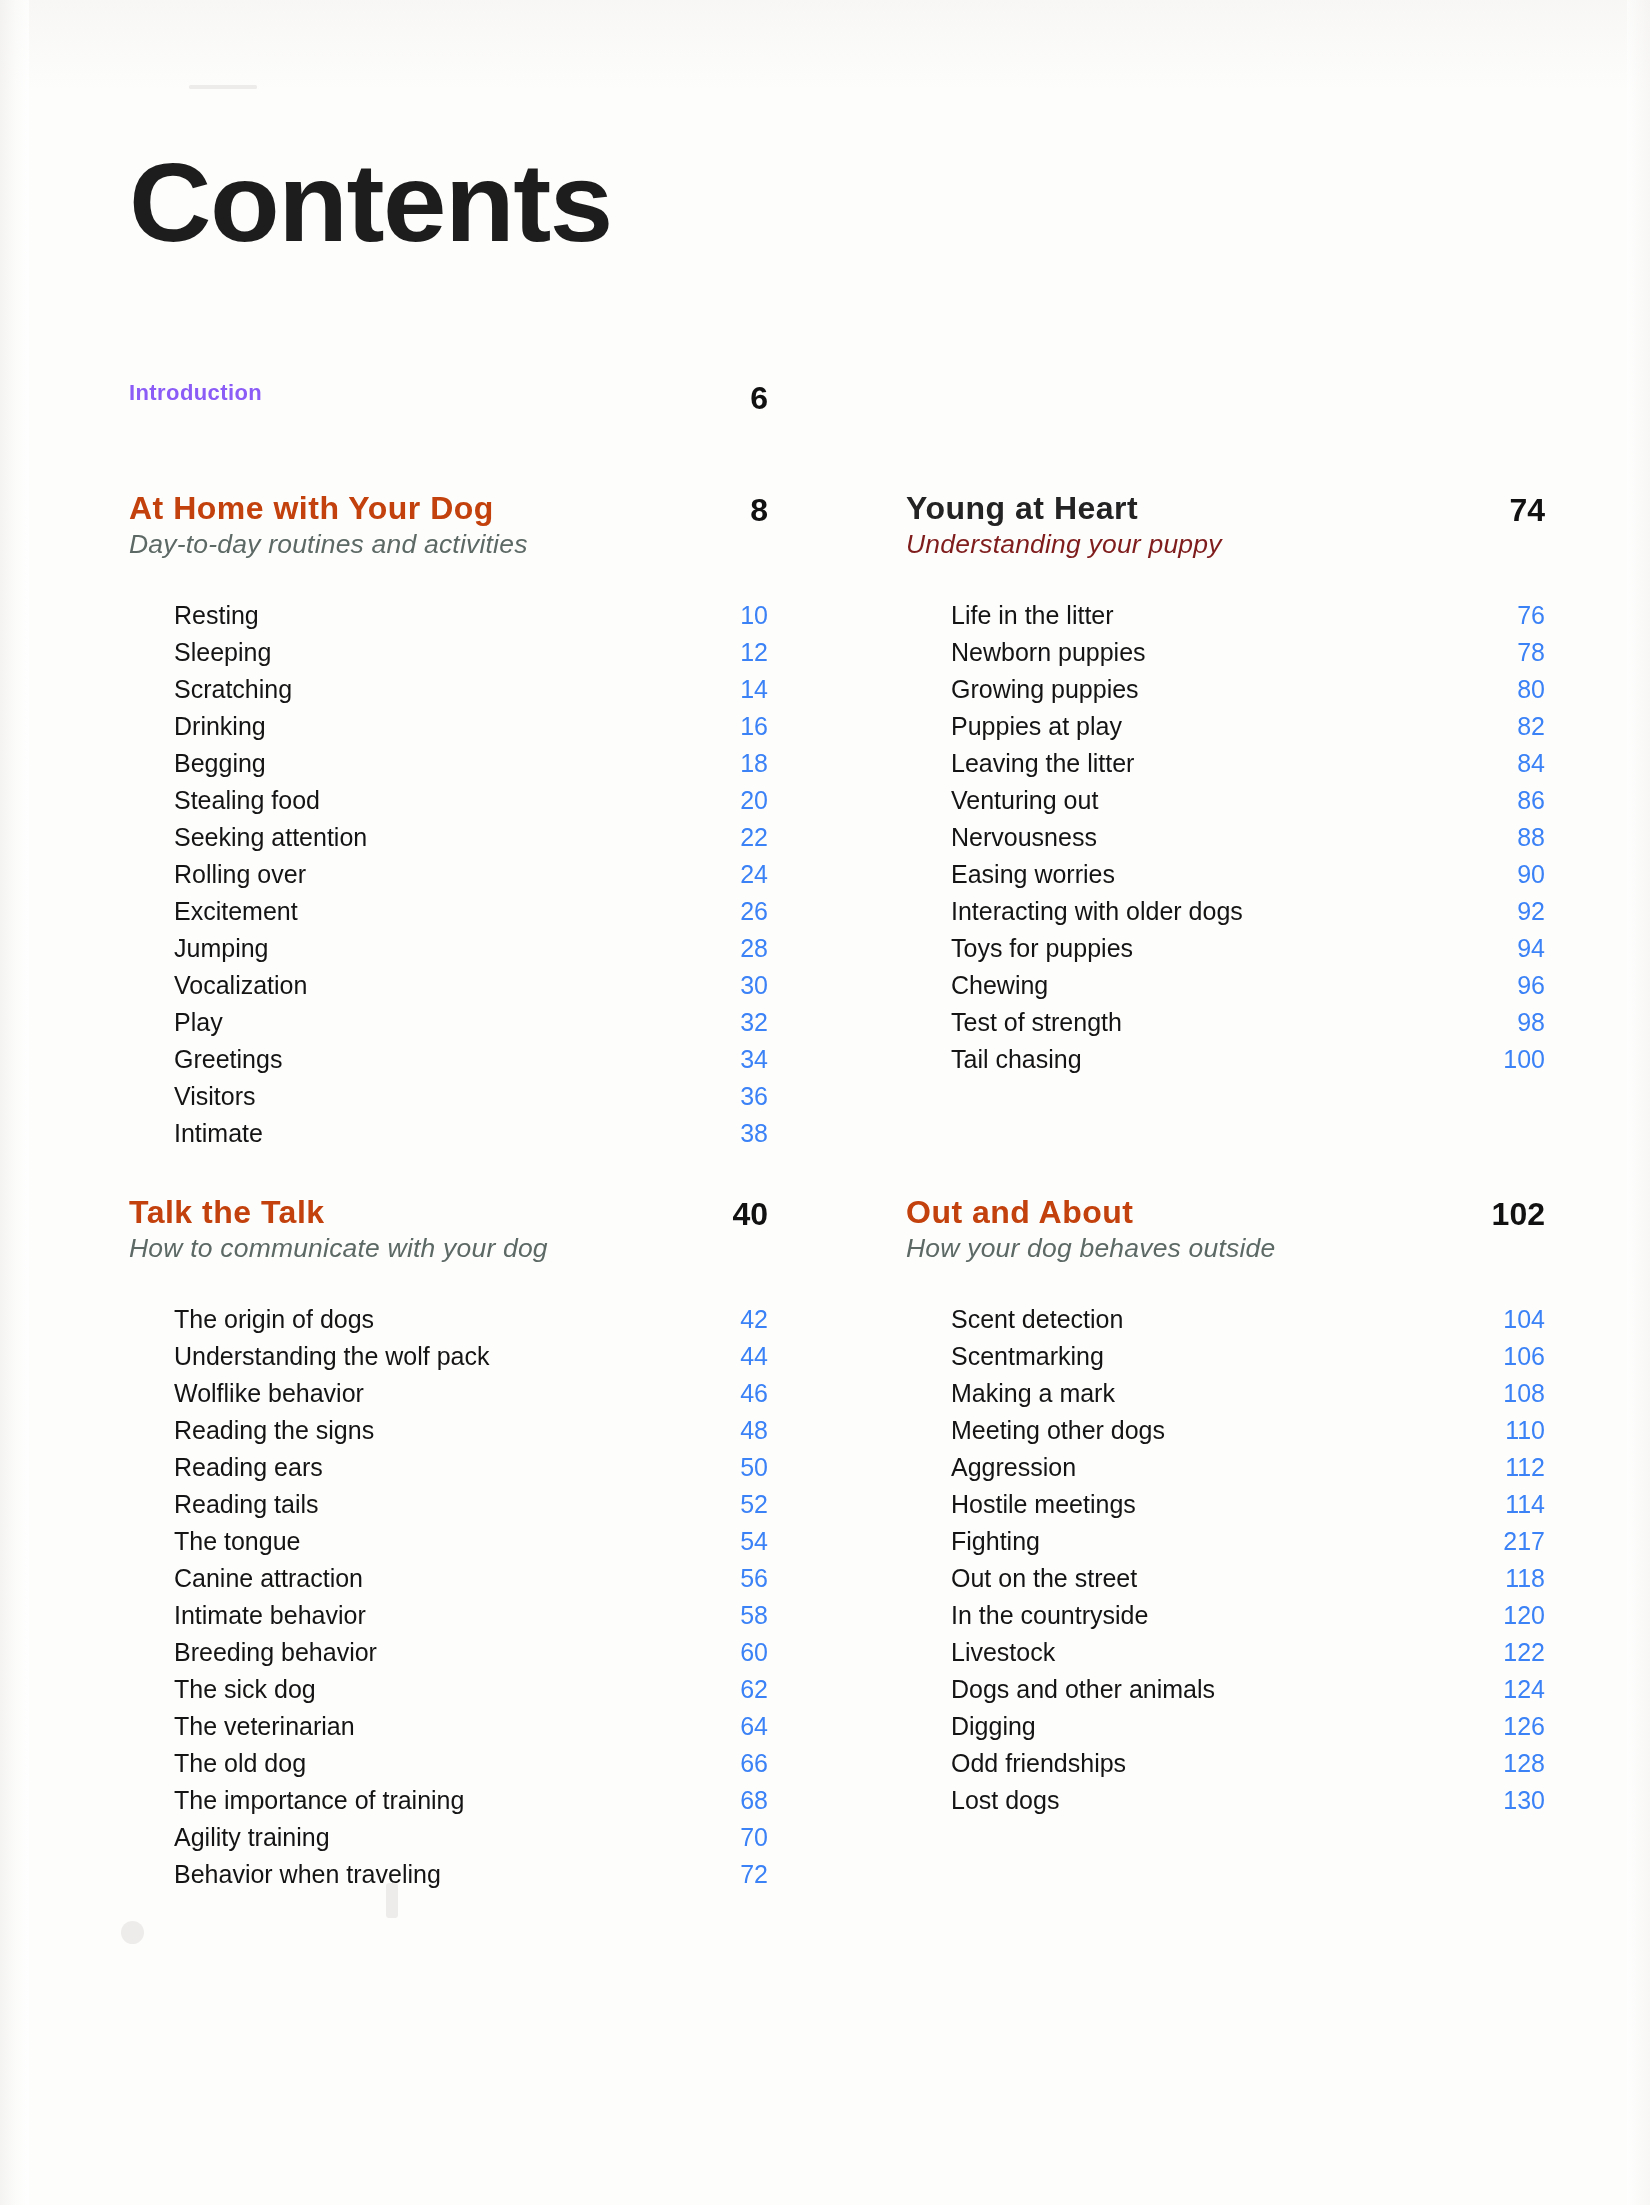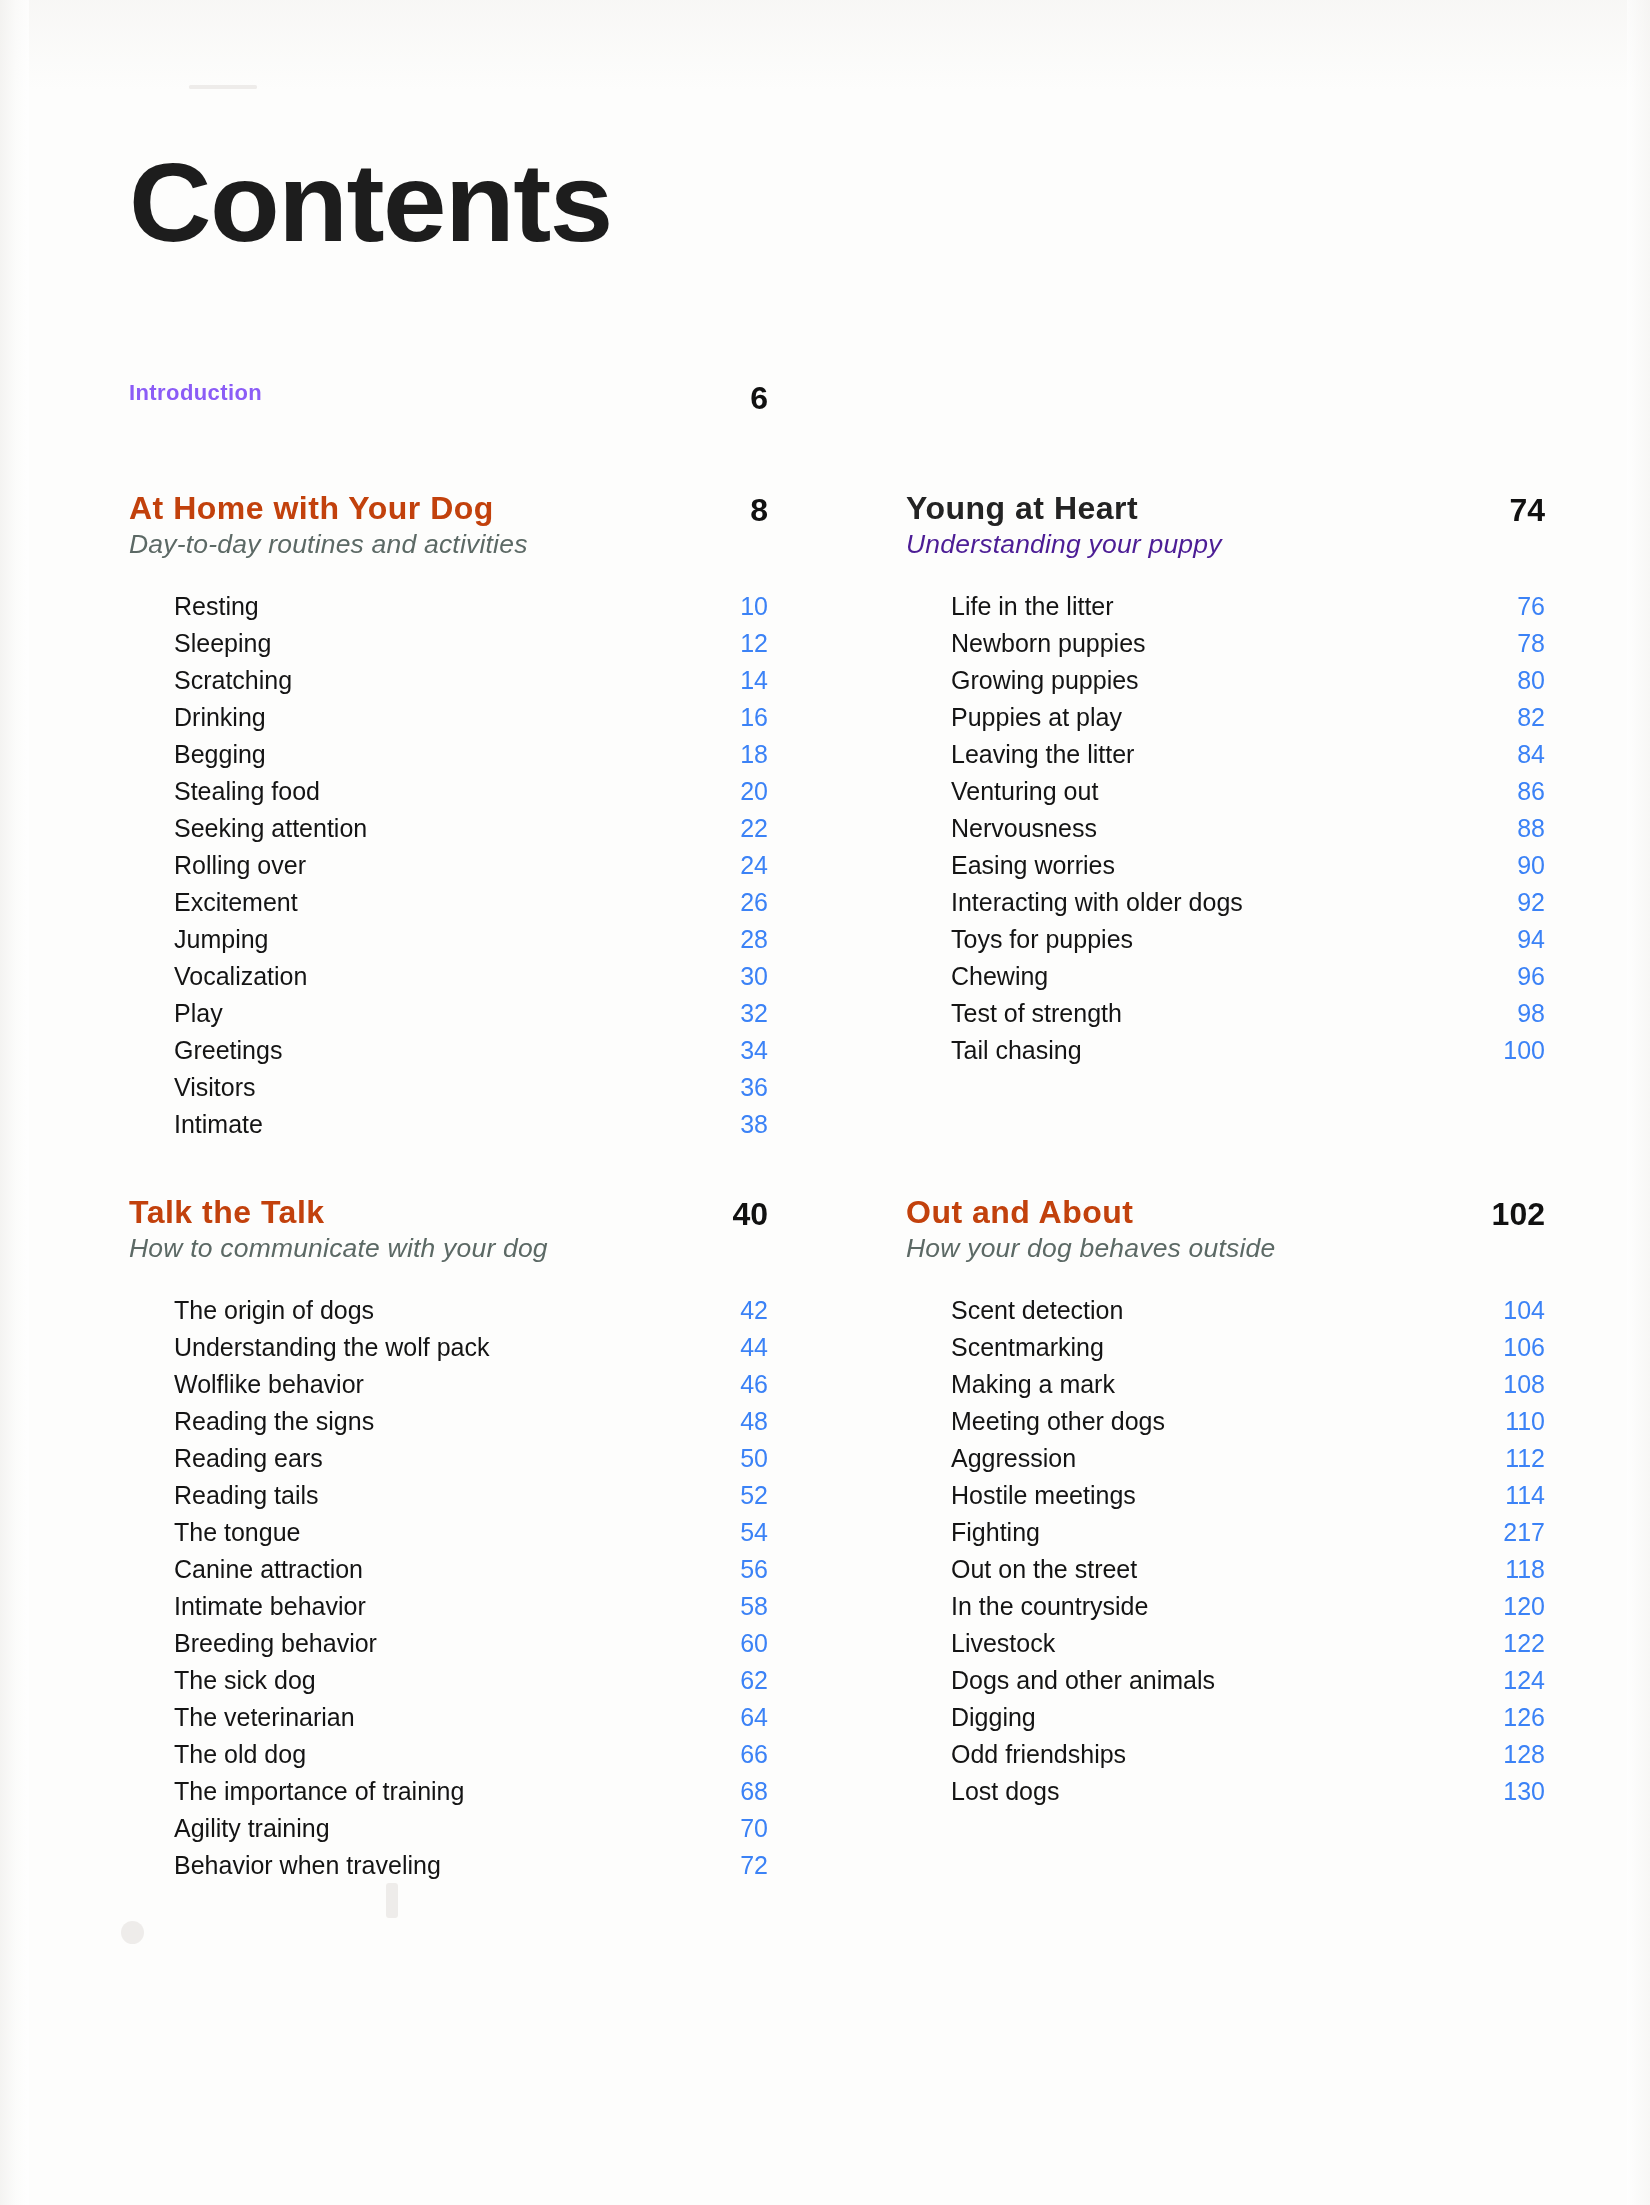--- a/index.html
+++ b/index.html
@@ -133,24 +133,24 @@
     color: #111111;
   }
   .section-sub {
     font-size: 26.5px;
     font-style: italic;
     color: #5c6965;
     line-height: 1.1;
     margin-top: 4.5px;
     letter-spacing: 0.2px;
   }
-  .section-sub.dark { color: #4c1d95; }
+  .section-sub.dark { color: #7f1d1d; }
 
   .entries {
-    margin-top: 20px;
+    margin-top: 29px;
     padding-left: 45px;
   }
   .entry {
     position: relative;
     height: 37px;
     font-size: 25px;
     color: #141414;
     line-height: 37px;
     white-space: nowrap;
   }

